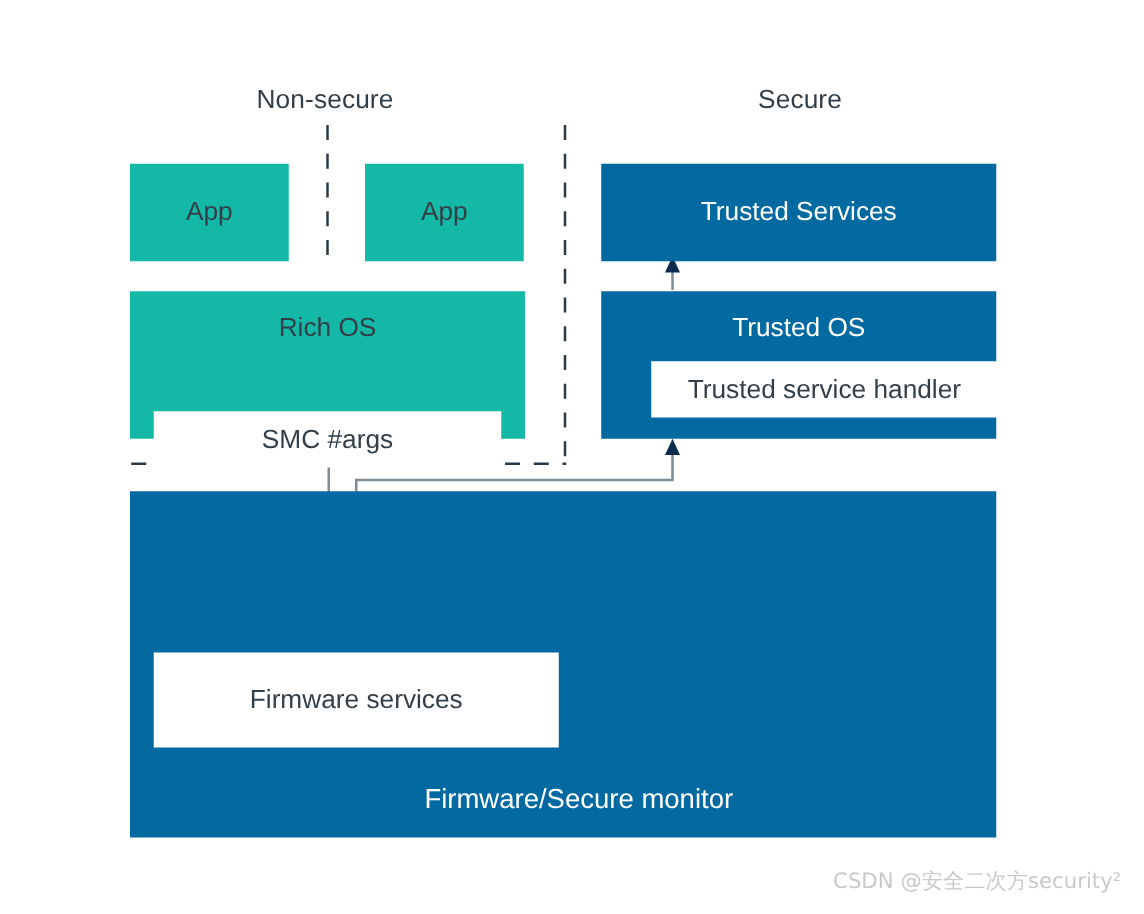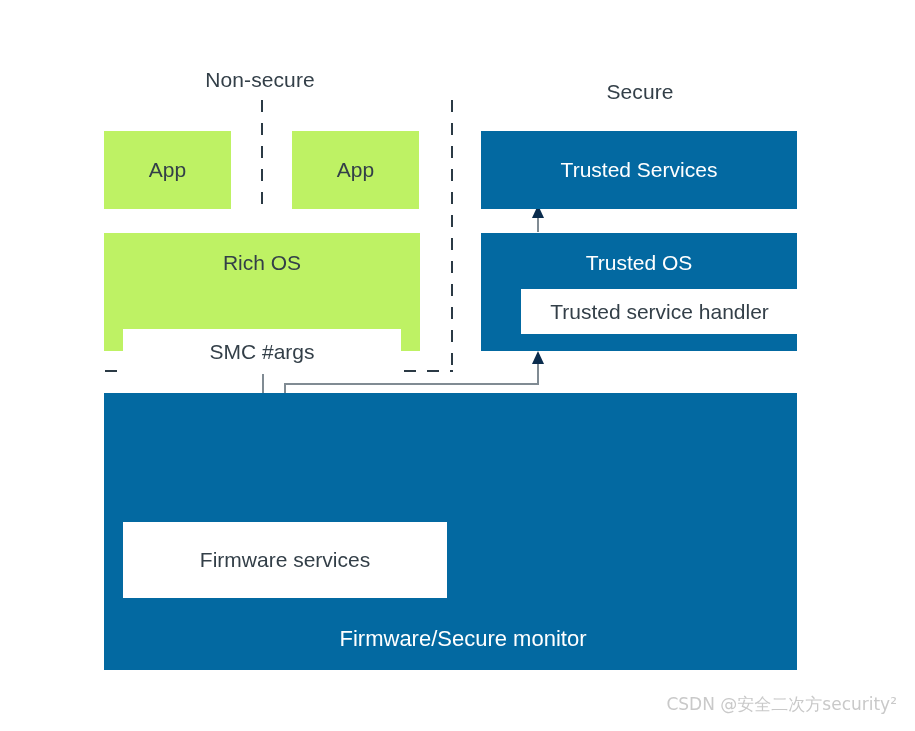--- a/index.html
+++ b/index.html
@@ -30,21 +30,21 @@
     letter-spacing: 0.1px;
   }
   .box {
     position: absolute;
     box-sizing: border-box;
     display: flex;
     justify-content: center;
     white-space: nowrap;
   }
   .box-teal {
-    background: #bef264;
+    background: #14b8a6;
   }
   .box-navy {
     background: #0369a1;
   }
   .box-white {
     background: #ffffff;
   }
   .label-dark {
     color: #333f48;
   }
@@ -72,21 +72,21 @@
     font-family: "DejaVu Sans", sans-serif;
   }
 </style>
 </head>
 <body>
 
 <div id="diagram">
 
   <div class="world-label" style="left:160px; top:68px; width:200px;">Non-secure</div>
 
-  <div class="world-label" style="left:540px; top:68px; width:200px;margin-top:12px;">Secure</div>
+  <div class="world-label" style="left:540px; top:68px; width:200px;">Secure</div>
 
   <svg width="915" height="731" style="position:absolute; left:0; top:0;">
 
     <line x1="262" y1="100" x2="262" y2="212" stroke="#2b3a45" stroke-width="2" stroke-dasharray="12 11"></line>
 
     <line x1="452" y1="100" x2="452" y2="371" stroke="#2b3a45" stroke-width="2" stroke-dasharray="12 11"></line>
 
     <line x1="105" y1="371" x2="453" y2="371" stroke="#2b3a45" stroke-width="2" stroke-dasharray="12 11"></line>
 
     <line x1="263" y1="333" x2="263" y2="418" stroke="#808b93" stroke-width="2"></line>

